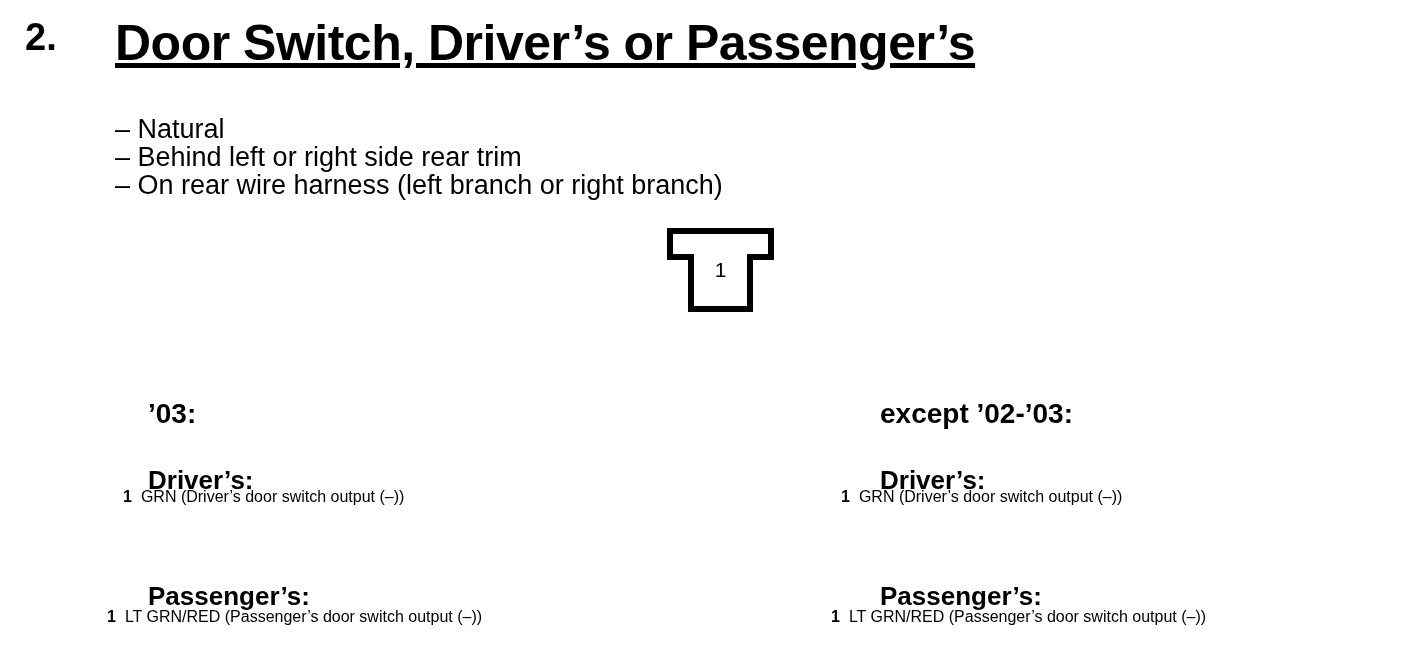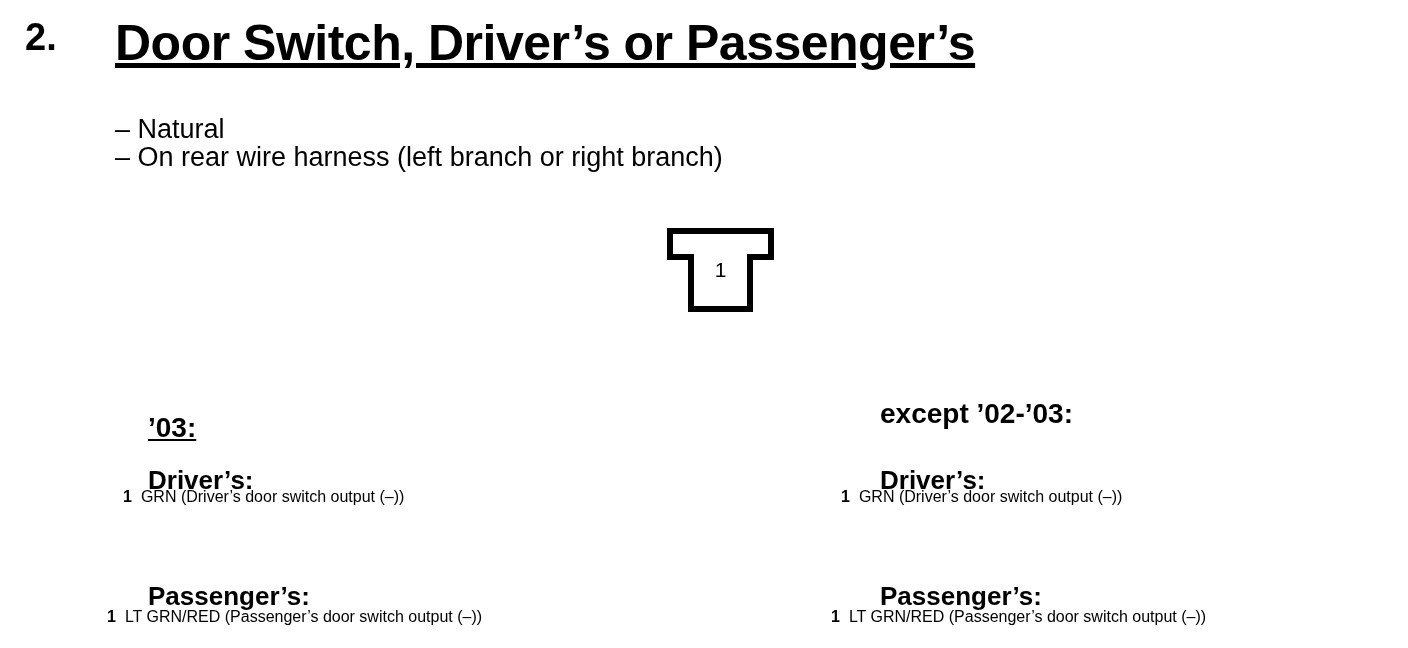--- a/index.html
+++ b/index.html
@@ -33,21 +33,21 @@
   }
 
   
   .col-heading  { font-size: 28px; font-weight: bold; }
   .group-label  { font-size: 26px; font-weight: bold; }
   .pin-row      { font-size: 16px; }
   .pin-num      { font-weight: bold; }
   .pin-desc     { margin-left: 9px; }
 
   
-  .pos-l-head { left: 148px; top: 391px; text-decoration: underline; }
+  .pos-l-head { left: 148px; top: 377px; }
   .pos-l-g1   { left: 148px; top: 441px; }
   .pos-l-r1   { left: 123px; top: 489px; }
   .pos-l-g2   { left: 148px; top: 557px; }
   .pos-l-r2   { left: 107px; top: 609px; }
 
   
   .pos-r-head { left: 880px; top: 377px; }
   .pos-r-g1   { left: 880px; top: 441px; }
   .pos-r-r1   { left: 841px; top: 489px; }
   .pos-r-g2   { left: 880px; top: 557px; }
@@ -56,20 +56,21 @@
 </head>
 <body>
 
 <div class="page">
 
   <div class="abs sec-num">2.</div>
   <div class="abs doc-title">Door Switch, Driver’s or Passenger’s</div>
 
   <div class="abs attrs">
     <div>– Natural</div>
+    <div>– Behind left or right side rear trim</div>
     <div>– On rear wire harness (left branch or right branch)</div>
   </div>
 
   <div class="abs connector-box">
     <svg width="107" height="84" viewBox="0 0 107 84">
       <polygon points="3,3 104,3 104,29 83,29 83,81 24,81 24,29 3,29" fill="none" stroke="#000000" stroke-width="6" stroke-linejoin="miter"></polygon>
     </svg>
   </div>
   <div class="abs connector-pin-label">1</div>
 

